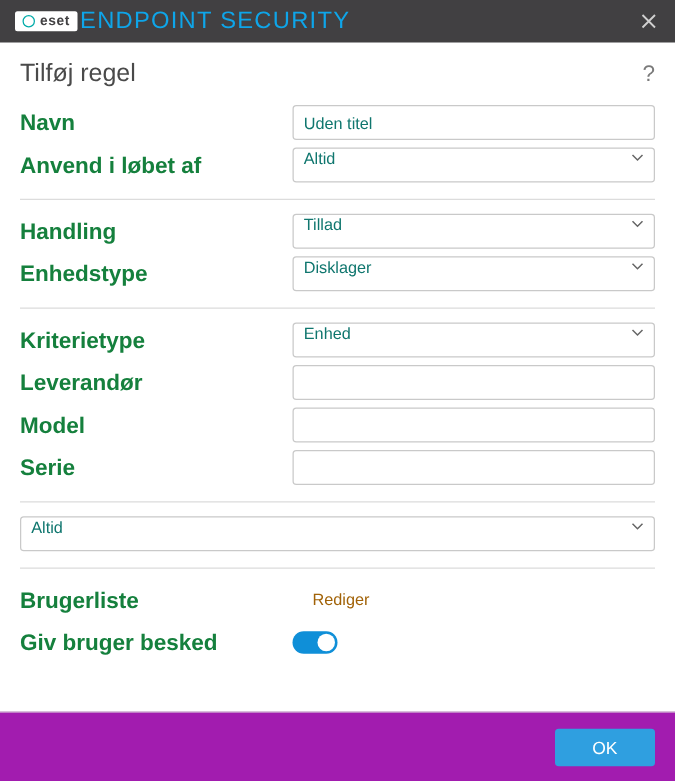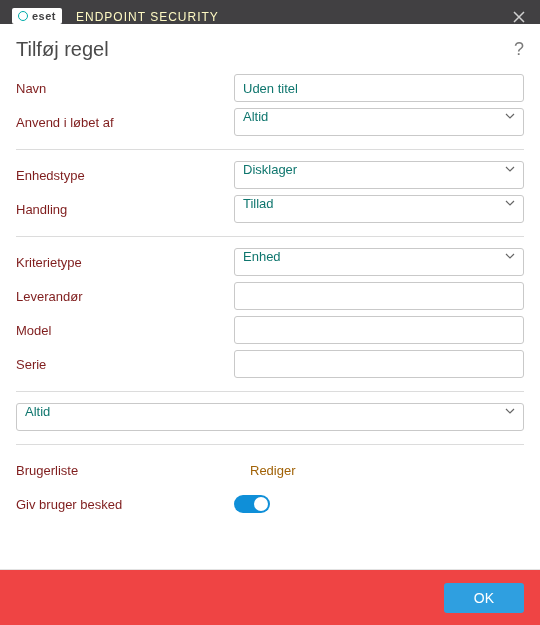--- a/index.html
+++ b/index.html
@@ -1,57 +1,57 @@
 <!DOCTYPE html>
 <html><head>
 <meta charset="utf-8">
 <style>
   * { box-sizing: border-box; margin: 0; padding: 0; }
   html, body { width: 540px; height: 625px; font-family: "Segoe UI", Arial, sans-serif; background: #fff; }
   .titlebar {
-    height: 24px; background: #414042; color: #fff; display: flex; align-items: flex-end;
+    height: 34px; background: #414042; color: #fff; display: flex; align-items: center;
     padding: 0 12px; position: relative;
   }
   .logo-badge {
     background: #fff; color: #414042; font-weight: bold; font-size: 11px;
     padding: 2px 6px; border-radius: 2px; letter-spacing: 0.5px;
     display: inline-flex; align-items: center; gap: 4px;
   }
   .logo-badge .eye { width: 10px; height: 10px; border: 1.5px solid #00aba9; border-radius: 50%; display: inline-block; }
-  .app-name { margin-left: 14px; font-size: 12px; letter-spacing: 1px; color: #fef9c3; }
+  .app-name { margin-left: 2px; font-size: 19px; letter-spacing: 1px; color: #0ea5e9; }
   .close-btn { position: absolute; right: 10px; top: 6px; width: 22px; height: 22px; display:flex; align-items:center; justify-content:center; cursor: pointer; color:#d0d0d0; }
   .close-btn svg { width: 12px; height: 12px; }
 
   .header-row { display:flex; align-items:center; justify-content: space-between; padding: 14px 16px 10px 16px; }
   .page-title { font-size: 20px; color: #4a4a4a; font-weight: 400; }
   .help-btn { color:#7a7a7a; font-size: 18px; cursor: pointer; }
 
   .body { padding: 0 16px 0 16px; }
   .row { display: flex; align-items: center; min-height: 34px; padding: 2px 0; }
-  .label { width: 218px; font-size: 13px; color: #7f1d1d; }
+  .label { width: 218px; font-size: 18px; color: #15803d; font-weight: bold; }
   .control { flex: 1; }
   .input, .select {
     width: 100%; height: 28px; border: 1px solid #c9c9c9; border-radius: 3px;
     font-size: 13px; color: #0f766e; padding: 0 8px; background: #fff;
   }
   .select { display:flex; justify-content:space-between; cursor:pointer; }
   .select .chev { color:#777; }
   .select .chev svg { width:10px; height:10px; }
 
   .toggle { width: 36px; height: 18px; border-radius: 9px; background: #0f8fd8; position: relative; cursor: pointer; }
   .toggle .knob { position:absolute; width:14px; height:14px; background:#fff; border-radius:50%; top:2px; right:2px; }
 
   hr.sep { border:none; border-top:1px solid #dcdcdc; margin: 10px 0 8px 0; }
 
   .link { color:#a16207; font-size:13px; cursor:pointer;margin-left:16px; }
 
   .footer {
     position:absolute; bottom:0; left:0; right:0; height:56px;
     border-top:1px solid #e2e2e2; display:flex; align-items:center;
-    justify-content:flex-end; padding:13px 16px; background:#ef4444;margin-top:24px;
+    justify-content:flex-end; padding:13px 16px; background:#a21caf;margin-top:24px;
   }
   .ok-btn {
     background:#2f9fe0; color:#fff; border:none; border-radius:3px;
     font-size:14px; padding:7px 30px; cursor:pointer;
   }
 </style>
 </head>
 <body>
 
 <div class="titlebar">
@@ -90,36 +90,36 @@
         <span class="chev"><svg viewBox="0 0 10 10">
               <path d="M1 3 L5 7 L9 3" stroke="#666" stroke-width="1.2" fill="none"></path>
             </svg></span>
       </div>
     </div>
   </div>
 
   <hr class="sep">
 
   <div class="row">
-    <div class="label">Enhedstype</div>
+    <div class="label">Handling</div>
     <div class="control">
       <div class="select">
-        <span>Disklager</span>
+        <span>Tillad</span>
         <span class="chev"><svg viewBox="0 0 10 10">
               <path d="M1 3 L5 7 L9 3" stroke="#666" stroke-width="1.2" fill="none"></path>
             </svg></span>
       </div>
     </div>
   </div>
 
   <div class="row">
-    <div class="label">Handling</div>
+    <div class="label">Enhedstype</div>
     <div class="control">
       <div class="select">
-        <span>Tillad</span>
+        <span>Disklager</span>
         <span class="chev"><svg viewBox="0 0 10 10">
               <path d="M1 3 L5 7 L9 3" stroke="#666" stroke-width="1.2" fill="none"></path>
             </svg></span>
       </div>
     </div>
   </div>
 
   <hr class="sep">
 
   <div class="row">

